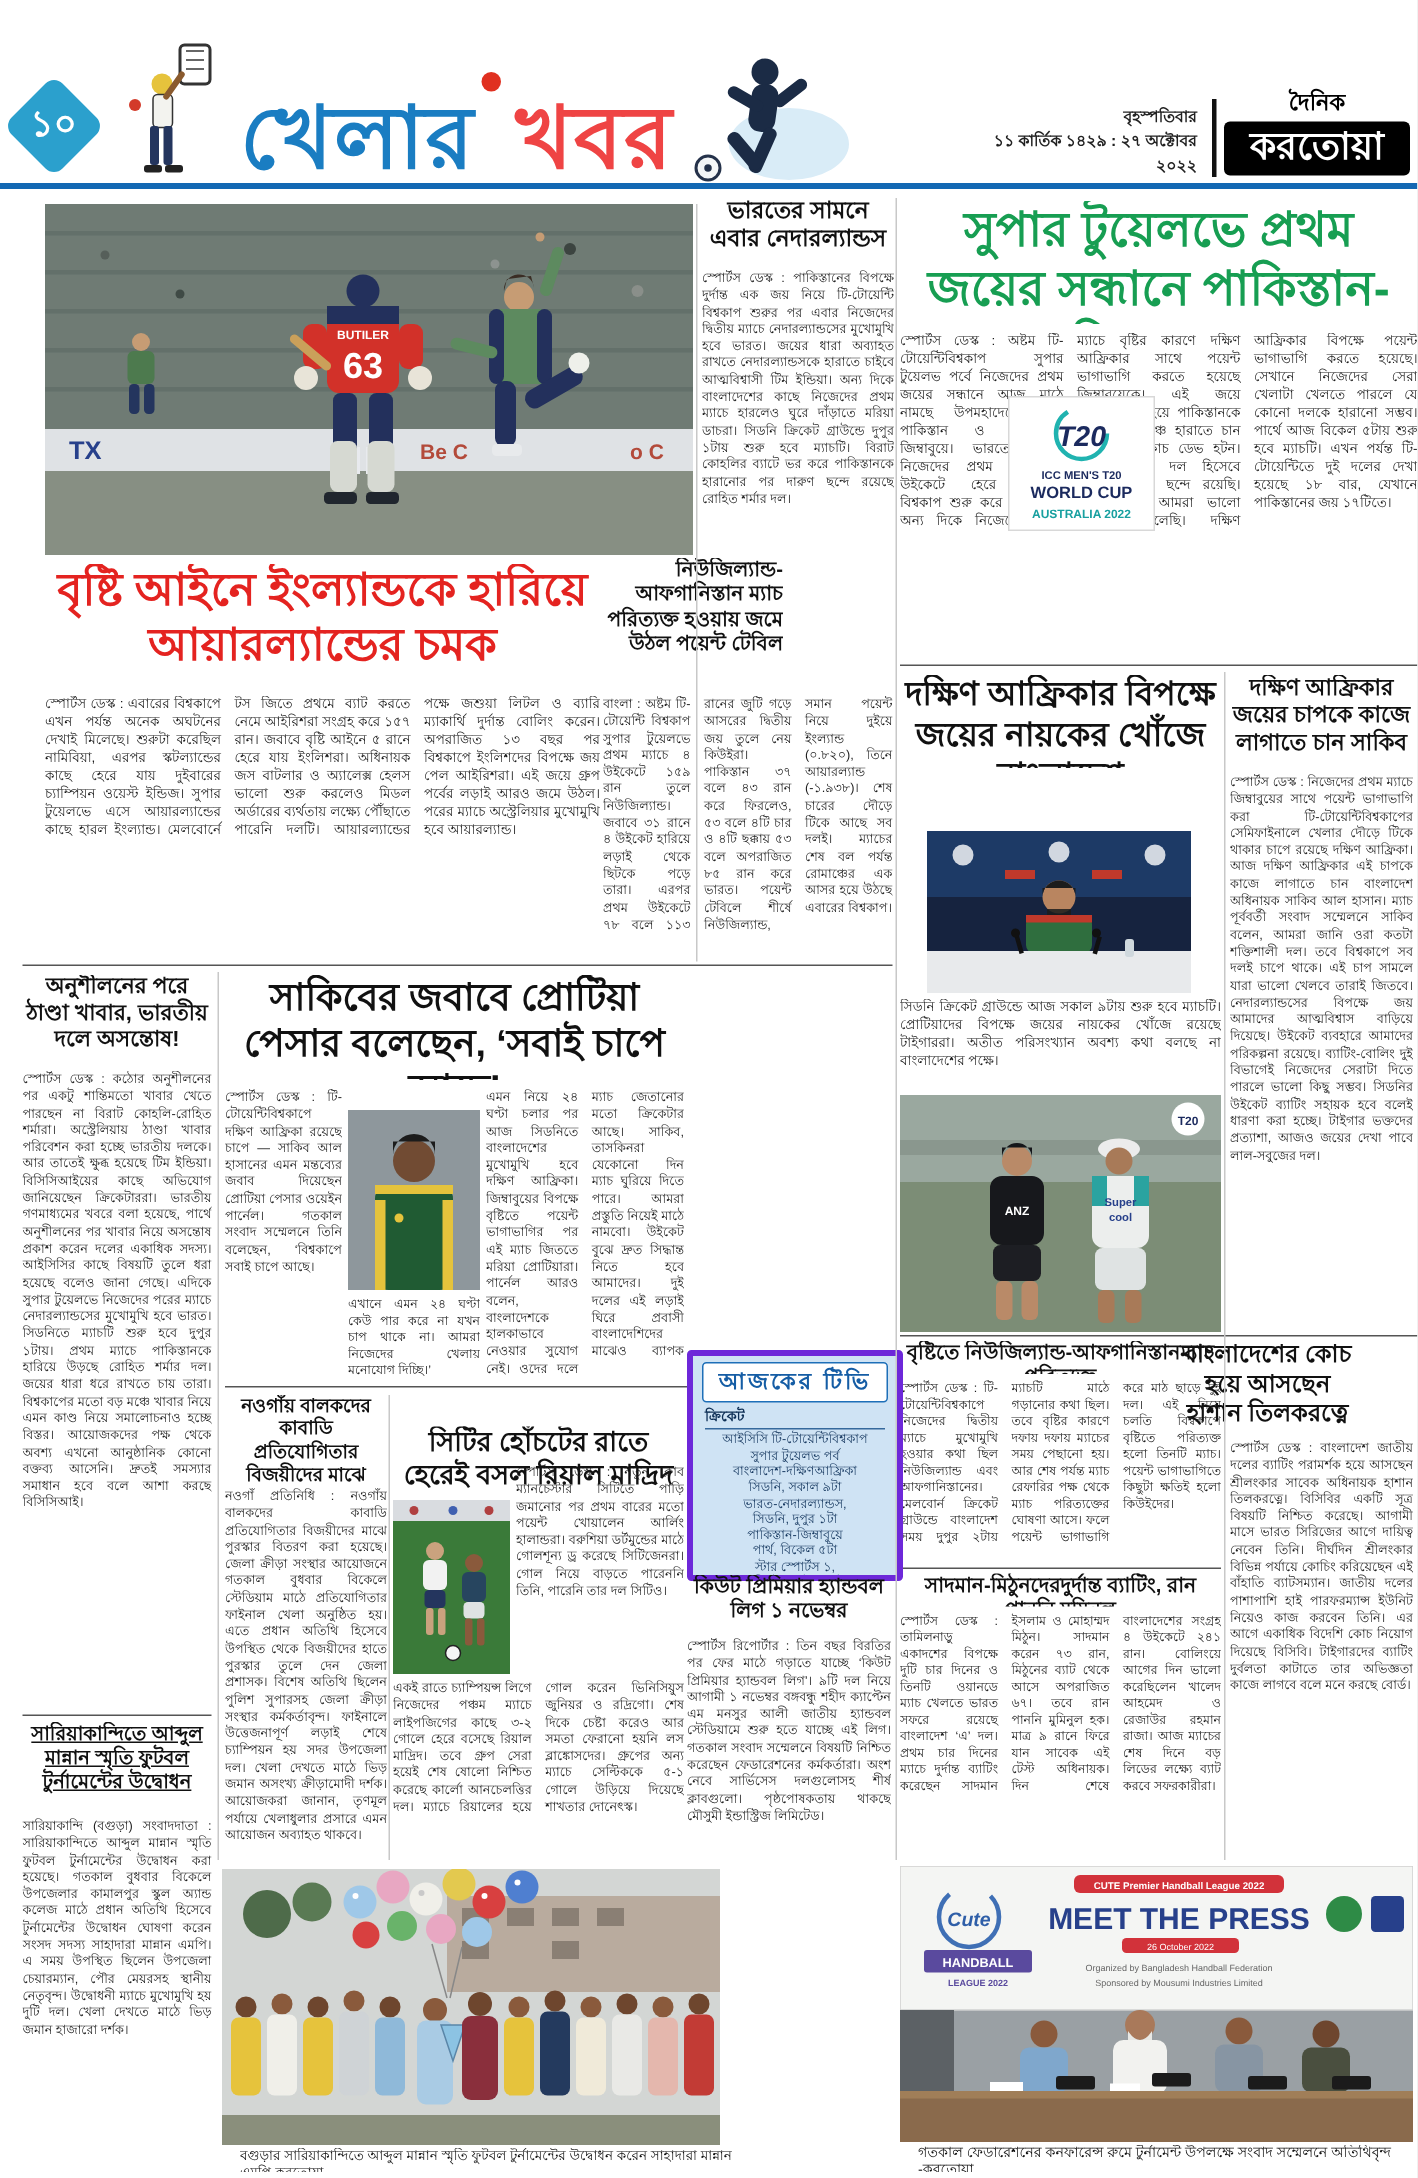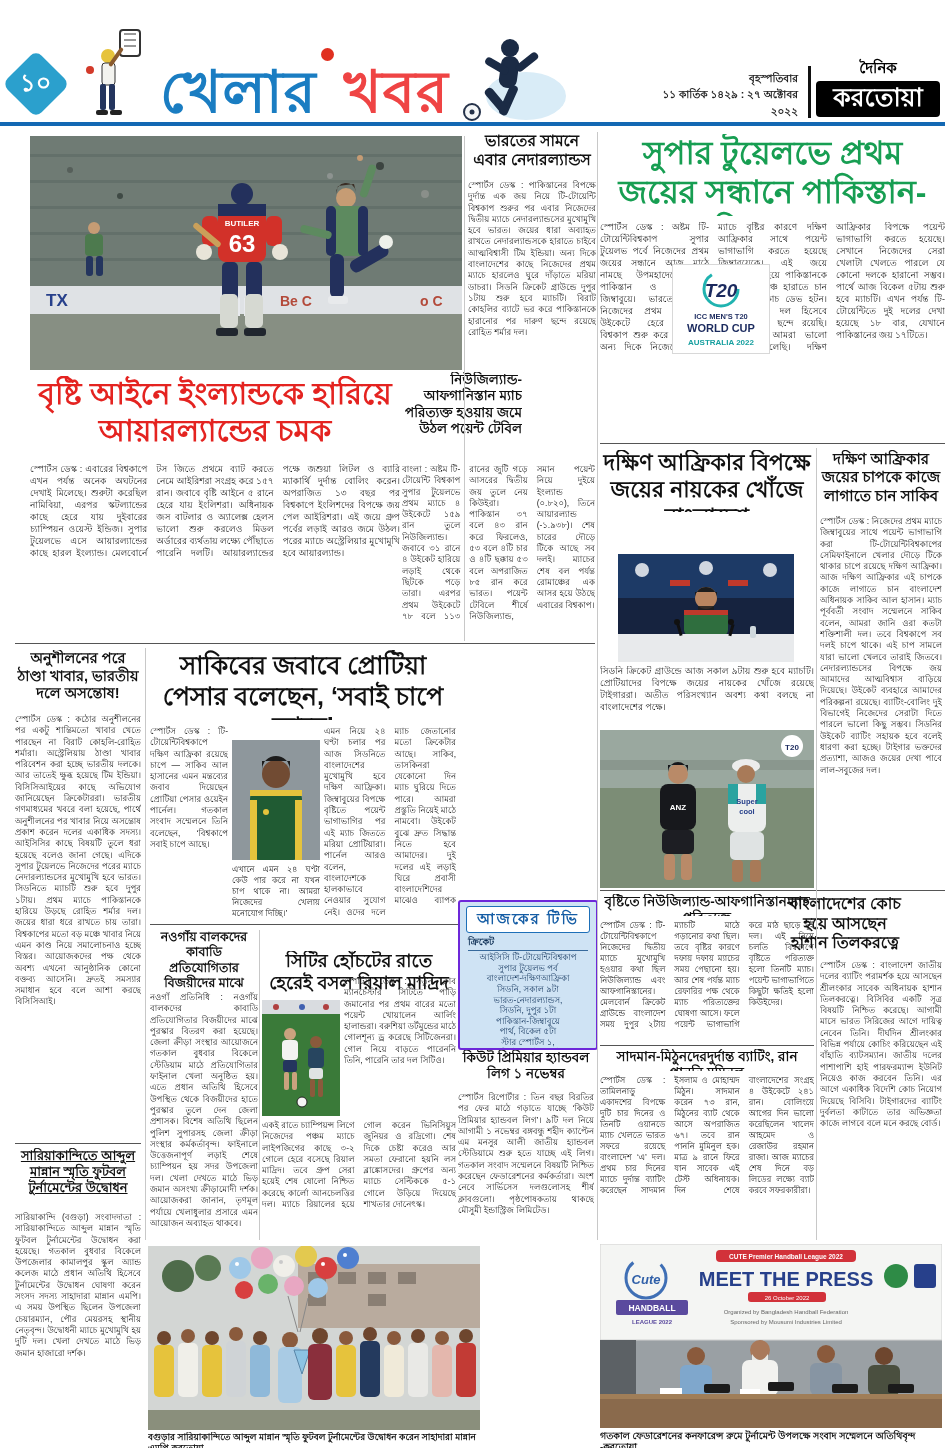--- a/index.html
+++ b/index.html
@@ -5,34 +5,34 @@
   html,body{margin:0;padding:0;background:#e8e8e8;}
   .page{position:relative;width:945px;height:1452px;background:#ffffff;overflow:hidden;
         font-family:"Liberation Sans", sans-serif;color:#111;margin:0 auto;}
   .abs{position:absolute;}
   .hl{font-weight:bold;text-align:center;line-height:1.22;overflow:hidden;}
   .body-txt{font-size:9px;line-height:1.33;text-align:justify;overflow:hidden;color:#1c1c1c;}
   .cols2{column-count:2;column-gap:9px;}
   .cols3{column-count:3;column-gap:9px;}
   .vrule{width:1px;background:#c8c8c8;}
   .hrule{height:1px;background:#555;}
-  .caption{font-size:9px;font-weight:bold;line-height:1.2;overflow:hidden;}
+  .caption{font-size:9px;font-weight:normal;line-height:1.2;overflow:hidden;margin-left:12px;}
   .diamond{width:48px;height:48px;background:#2ba0cd;transform:rotate(45deg);border-radius:8px;
            display:flex;align-items:center;justify-content:center;}
   .diamond span{transform:rotate(-45deg);color:#fff;font-weight:bold;font-size:24px;}
   .masthead{display:flex;align-items:flex-start;gap:10px;}
   .mh-blue{font-size:58px;font-weight:bold;color:#1a7dc2;letter-spacing:1px;}
   .mh-black{font-size:58px;font-weight:bold;color:#ef4444;letter-spacing:1px;}
   .reddot{width:13px;height:13px;border-radius:50%;background:#e03020;display:inline-block;margin-left:-6px;}
   .dateblock{font-size:10.5px;font-weight:bold;text-align:right;line-height:1.55;color:#222;}
   .paper-pre{font-size:15px;font-weight:bold;text-align:center;color:#000;}
   .paper-box{background:#000;border-radius:4px;display:flex;align-items:center;justify-content:center;height:36px;}
   .paper-box span{color:#fff;font-size:25px;font-weight:bold;}
   .bluerule{background:#1368b3;}
-  .tvbox{border:2px solid #6d28d9;background:#cfe3f4;border-radius:3px;overflow:hidden;}
+  .tvbox{border:4px solid #6d28d9;background:#cfe3f4;border-radius:3px;overflow:hidden;}
   .tvtitle{margin:4px 6px 2px 6px;background:#ffffff;border:1px solid #1d6fb8;border-radius:3px;
            text-align:center;font-weight:bold;font-size:15px;color:#155da5;letter-spacing:2px;}
   .tvsec{font-size:9.5px;font-weight:bold;margin:2px 8px 1px 8px;border-bottom:1px solid #36699c;color:#0e2f55;}
   .tvline{font-size:8.5px;line-height:1.25;text-align:center;color:#14365e;}
 </style>
 </head>
 <body>
 
 <div class="page">
 

